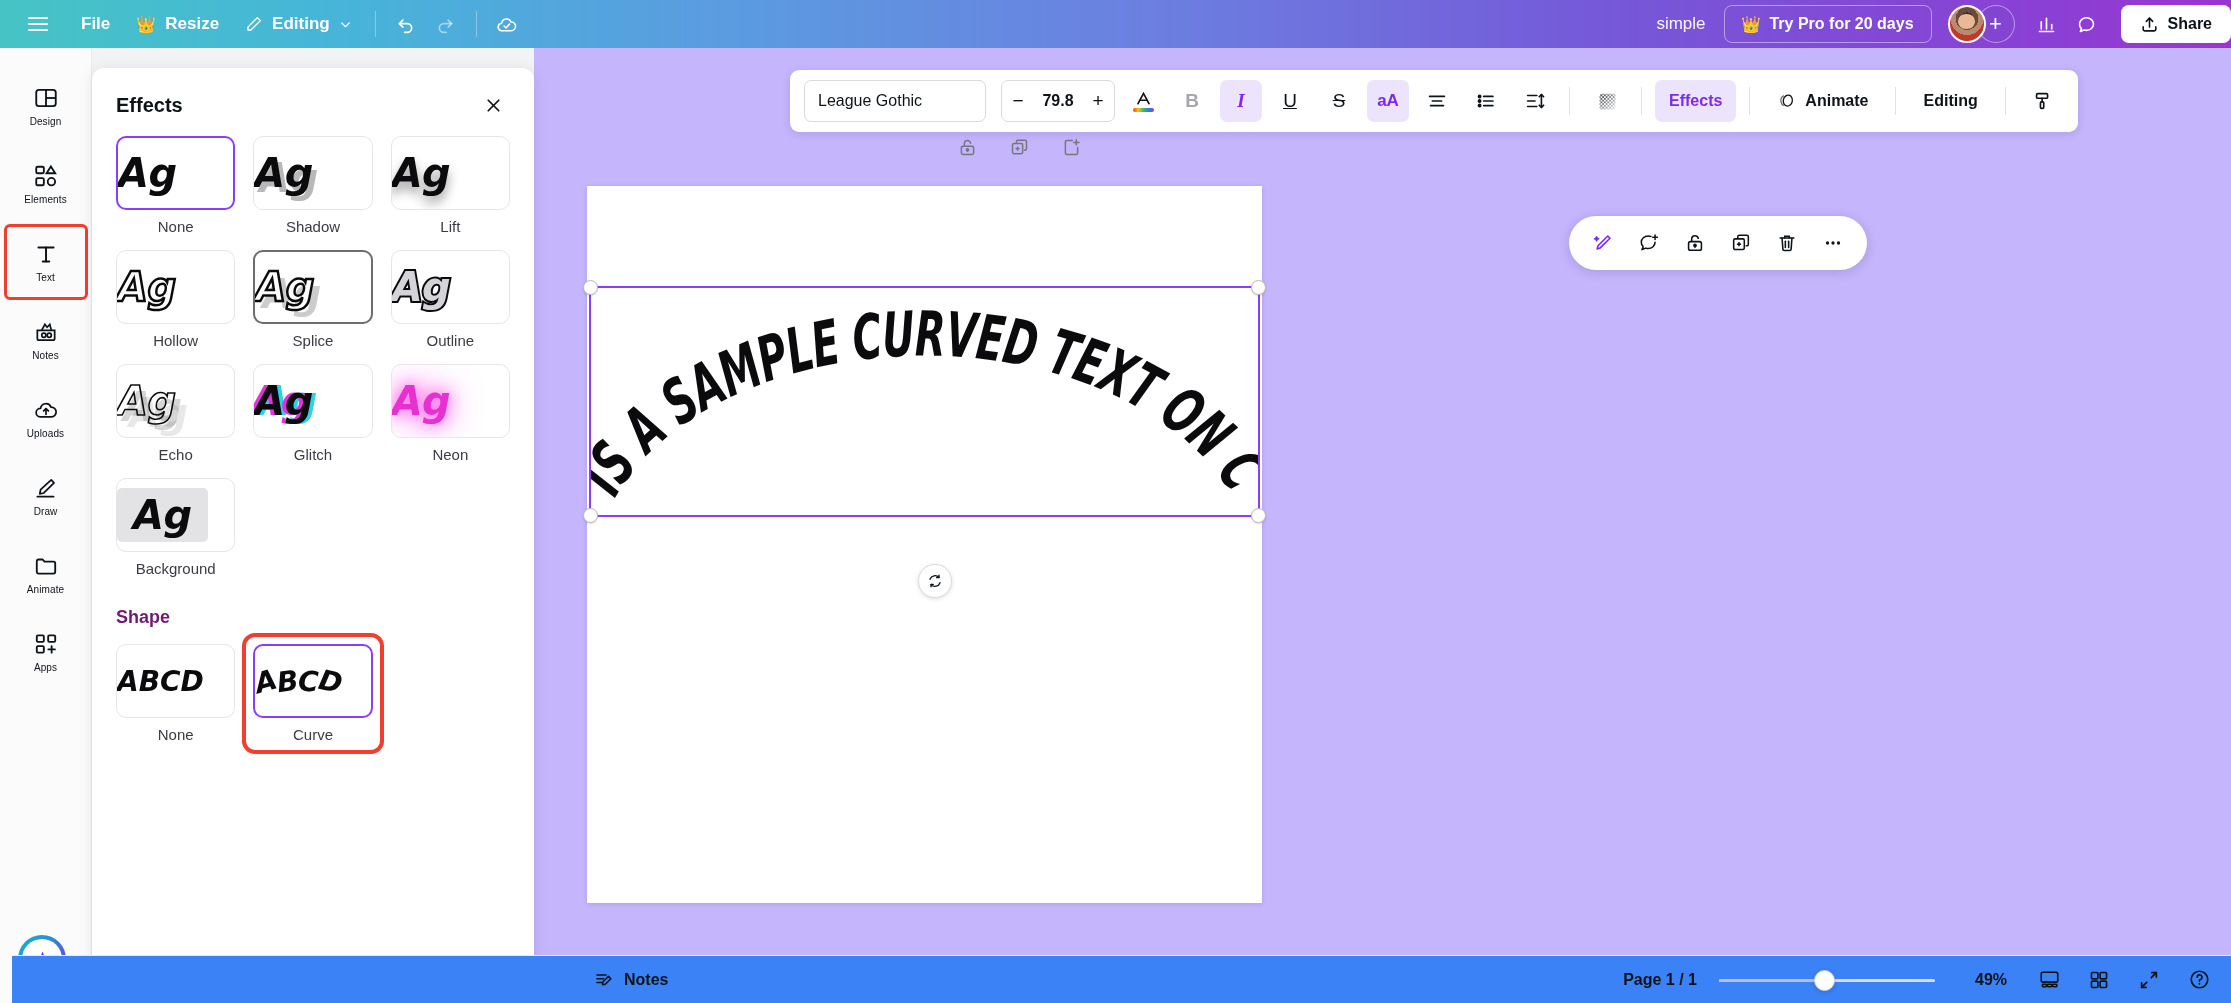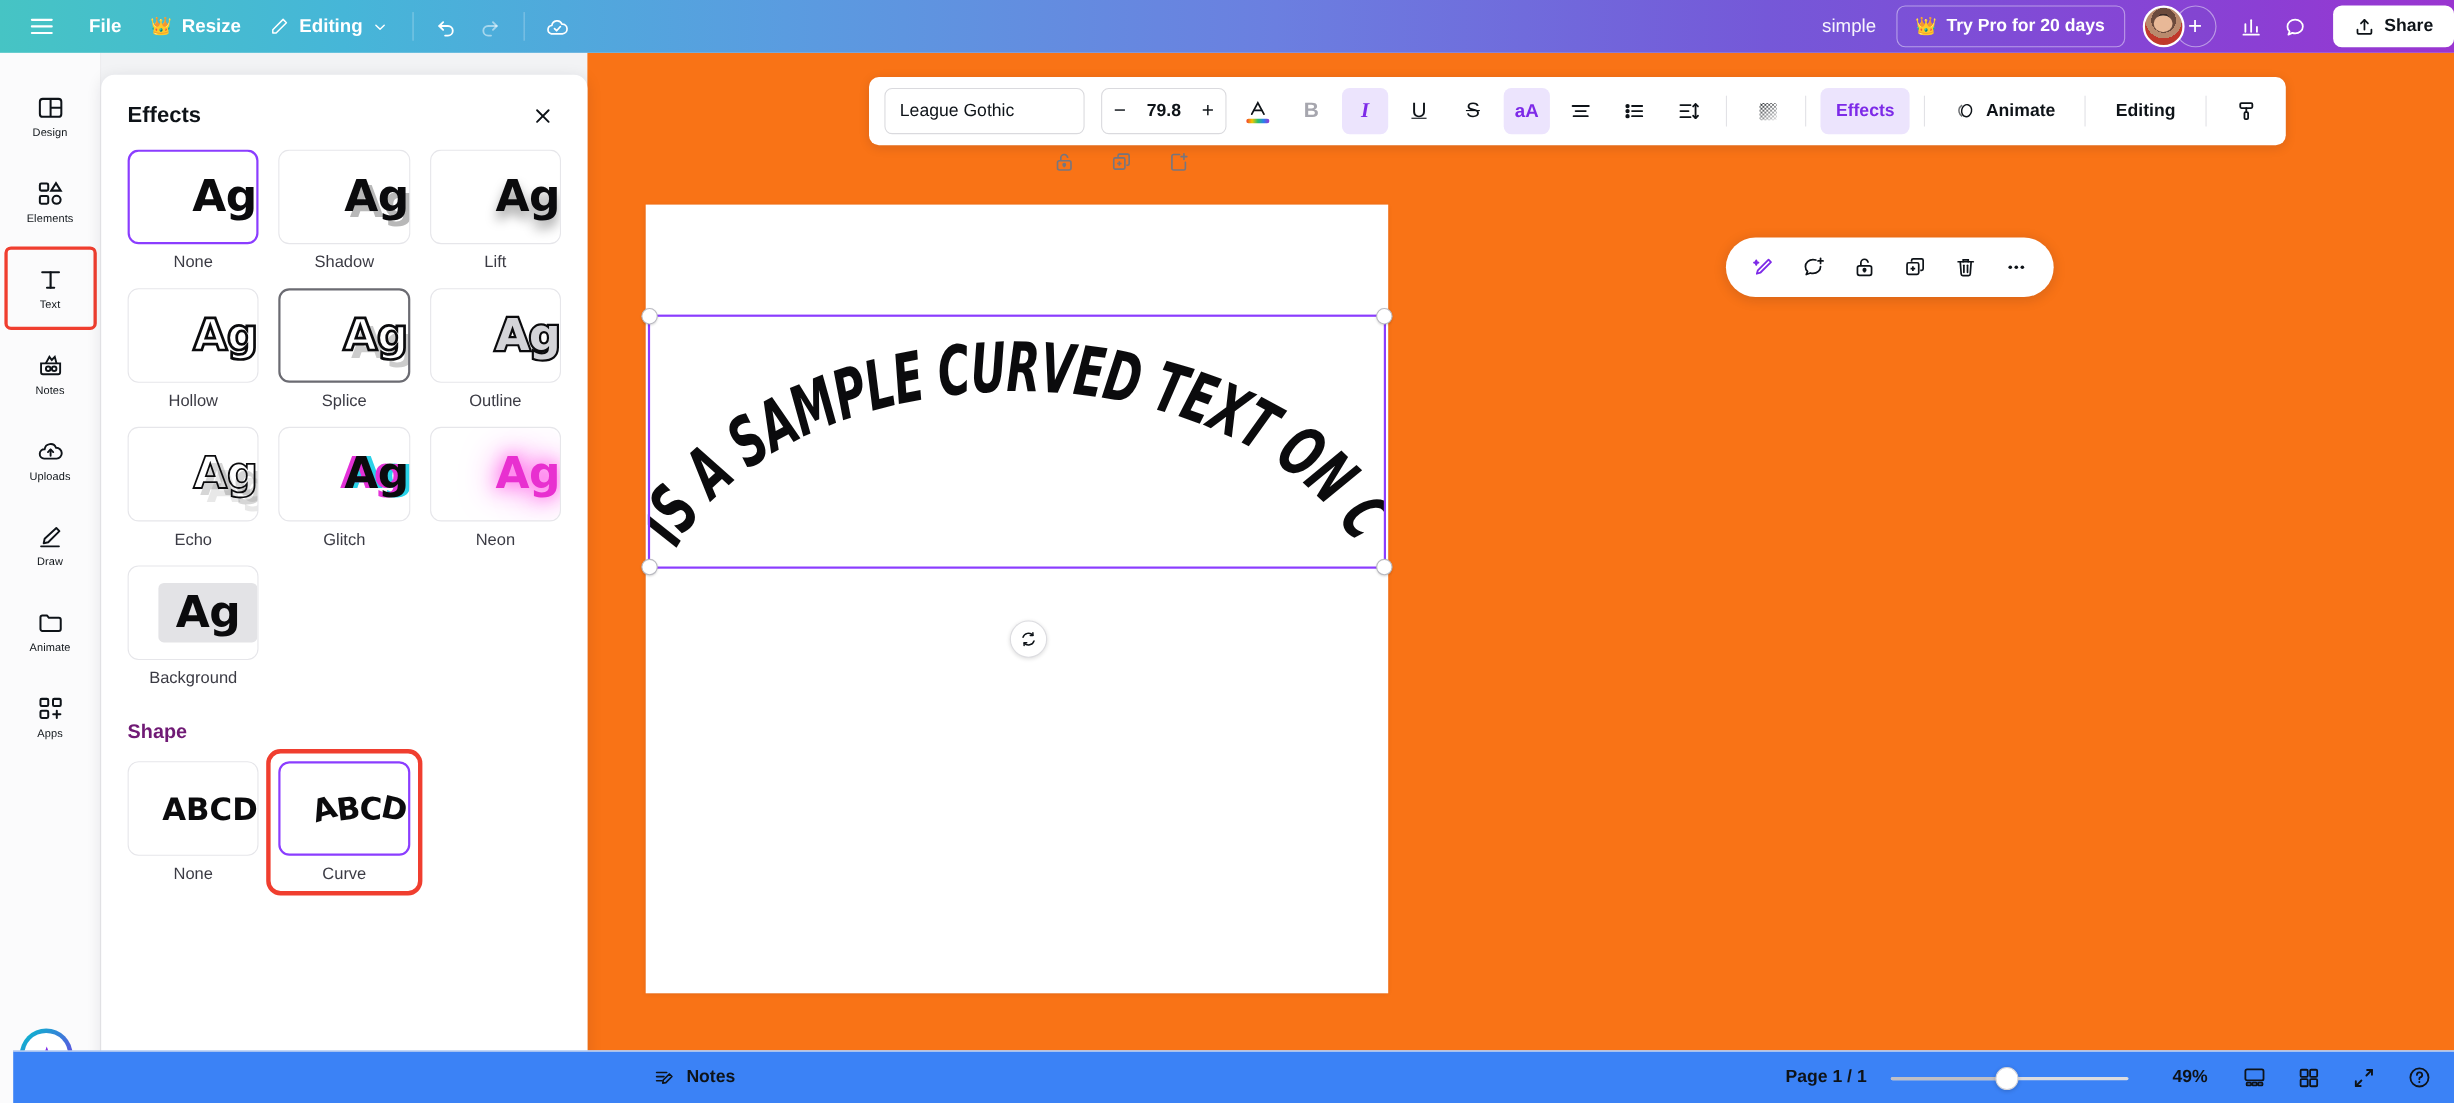--- a/index.html
+++ b/index.html
@@ -111,23 +111,23 @@
   }
   .panel-body {
     flex: 1 1 auto; overflow-y: auto; padding: 0 24px 20px 24px; position: relative;
   }
   .panel-body::-webkit-scrollbar { width: 10px; }
   .panel-body::-webkit-scrollbar-thumb { background: #bdbdbd; border-radius: 6px; }
   .panel-body::-webkit-scrollbar-track { background: transparent; }
   .fx-grid { display: grid; grid-template-columns: repeat(3, 1fr); gap: 15px 18px; }
   .fx-cell { display: flex; flex-direction: column; align-items: center; cursor: pointer; }
   .fx-tile {
-    width: 100%; height: 86px; border-radius: 10px;
+    width: 100%; height: 74px; border-radius: 10px;
     border: 1px solid #e6e6ea; background: #fff;
-    display: flex; align-items: center; justify-content: flex-end; overflow: hidden;
+    display: flex; align-items: center; justify-content: flex-start; overflow: hidden; font-style: italic;
   }
   .fx-tile.sel-purple { border: 2px solid #8b3dff; }
   .fx-tile.sel-dark { border: 2px solid #6b6b72; }
   .fx-label { font-size: 15px; color: #3b3b44; margin-top: 8px; }
   .ag { font-size: 40px; font-weight: 800; color: #0b0b0d; letter-spacing: -0.5px;
         font-family: "DejaVu Sans", sans-serif; }
   .ag.shadow { text-shadow: 5px 5px 0 rgba(0,0,0,0.28); }
   .ag.lift { text-shadow: 0 7px 11px rgba(0,0,0,0.38); }
   .ag.hollow { color: transparent; -webkit-text-stroke: 2.5px #0b0b0d; }
   .ag.splice { color: #fff; -webkit-text-stroke: 2.5px #0b0b0d; text-shadow: 7px 7px 0 rgba(0,0,0,0.2); }
@@ -142,21 +142,21 @@
   .abcd { font-size: 28px; font-weight: 800; color: #0b0b0d; font-family: "DejaVu Sans", sans-serif; }
   .abcd-curve span { display: inline-block; font-size: 28px; font-weight: 800; color: #0b0b0d;
                      font-family: "DejaVu Sans", sans-serif; }
   .shape-cell-hl {
     outline: 4px solid #f03e2f; outline-offset: 7px; border-radius: 2px;
   }
 
   
   .workspace {
     position: absolute; left: 534px; top: 48px; right: 0; bottom: 48px;
-    background: #f97316; overflow: hidden;
+    background: #c4b5fd; overflow: hidden;
   }
   
   .text-toolbar {
     position: absolute; left: 256px; top: 22px; height: 62px;
     background: #fff; border-radius: 9px; box-shadow: 0 2px 10px rgba(20,20,40,0.12);
     display: flex; align-items: center; padding: 0 14px; gap: 4px; z-index: 30;
   }
   .font-box {
     width: 182px; height: 42px; border: 1px solid #dadade; border-radius: 7px;
     display: flex; align-items: center; padding: 0 13px;

